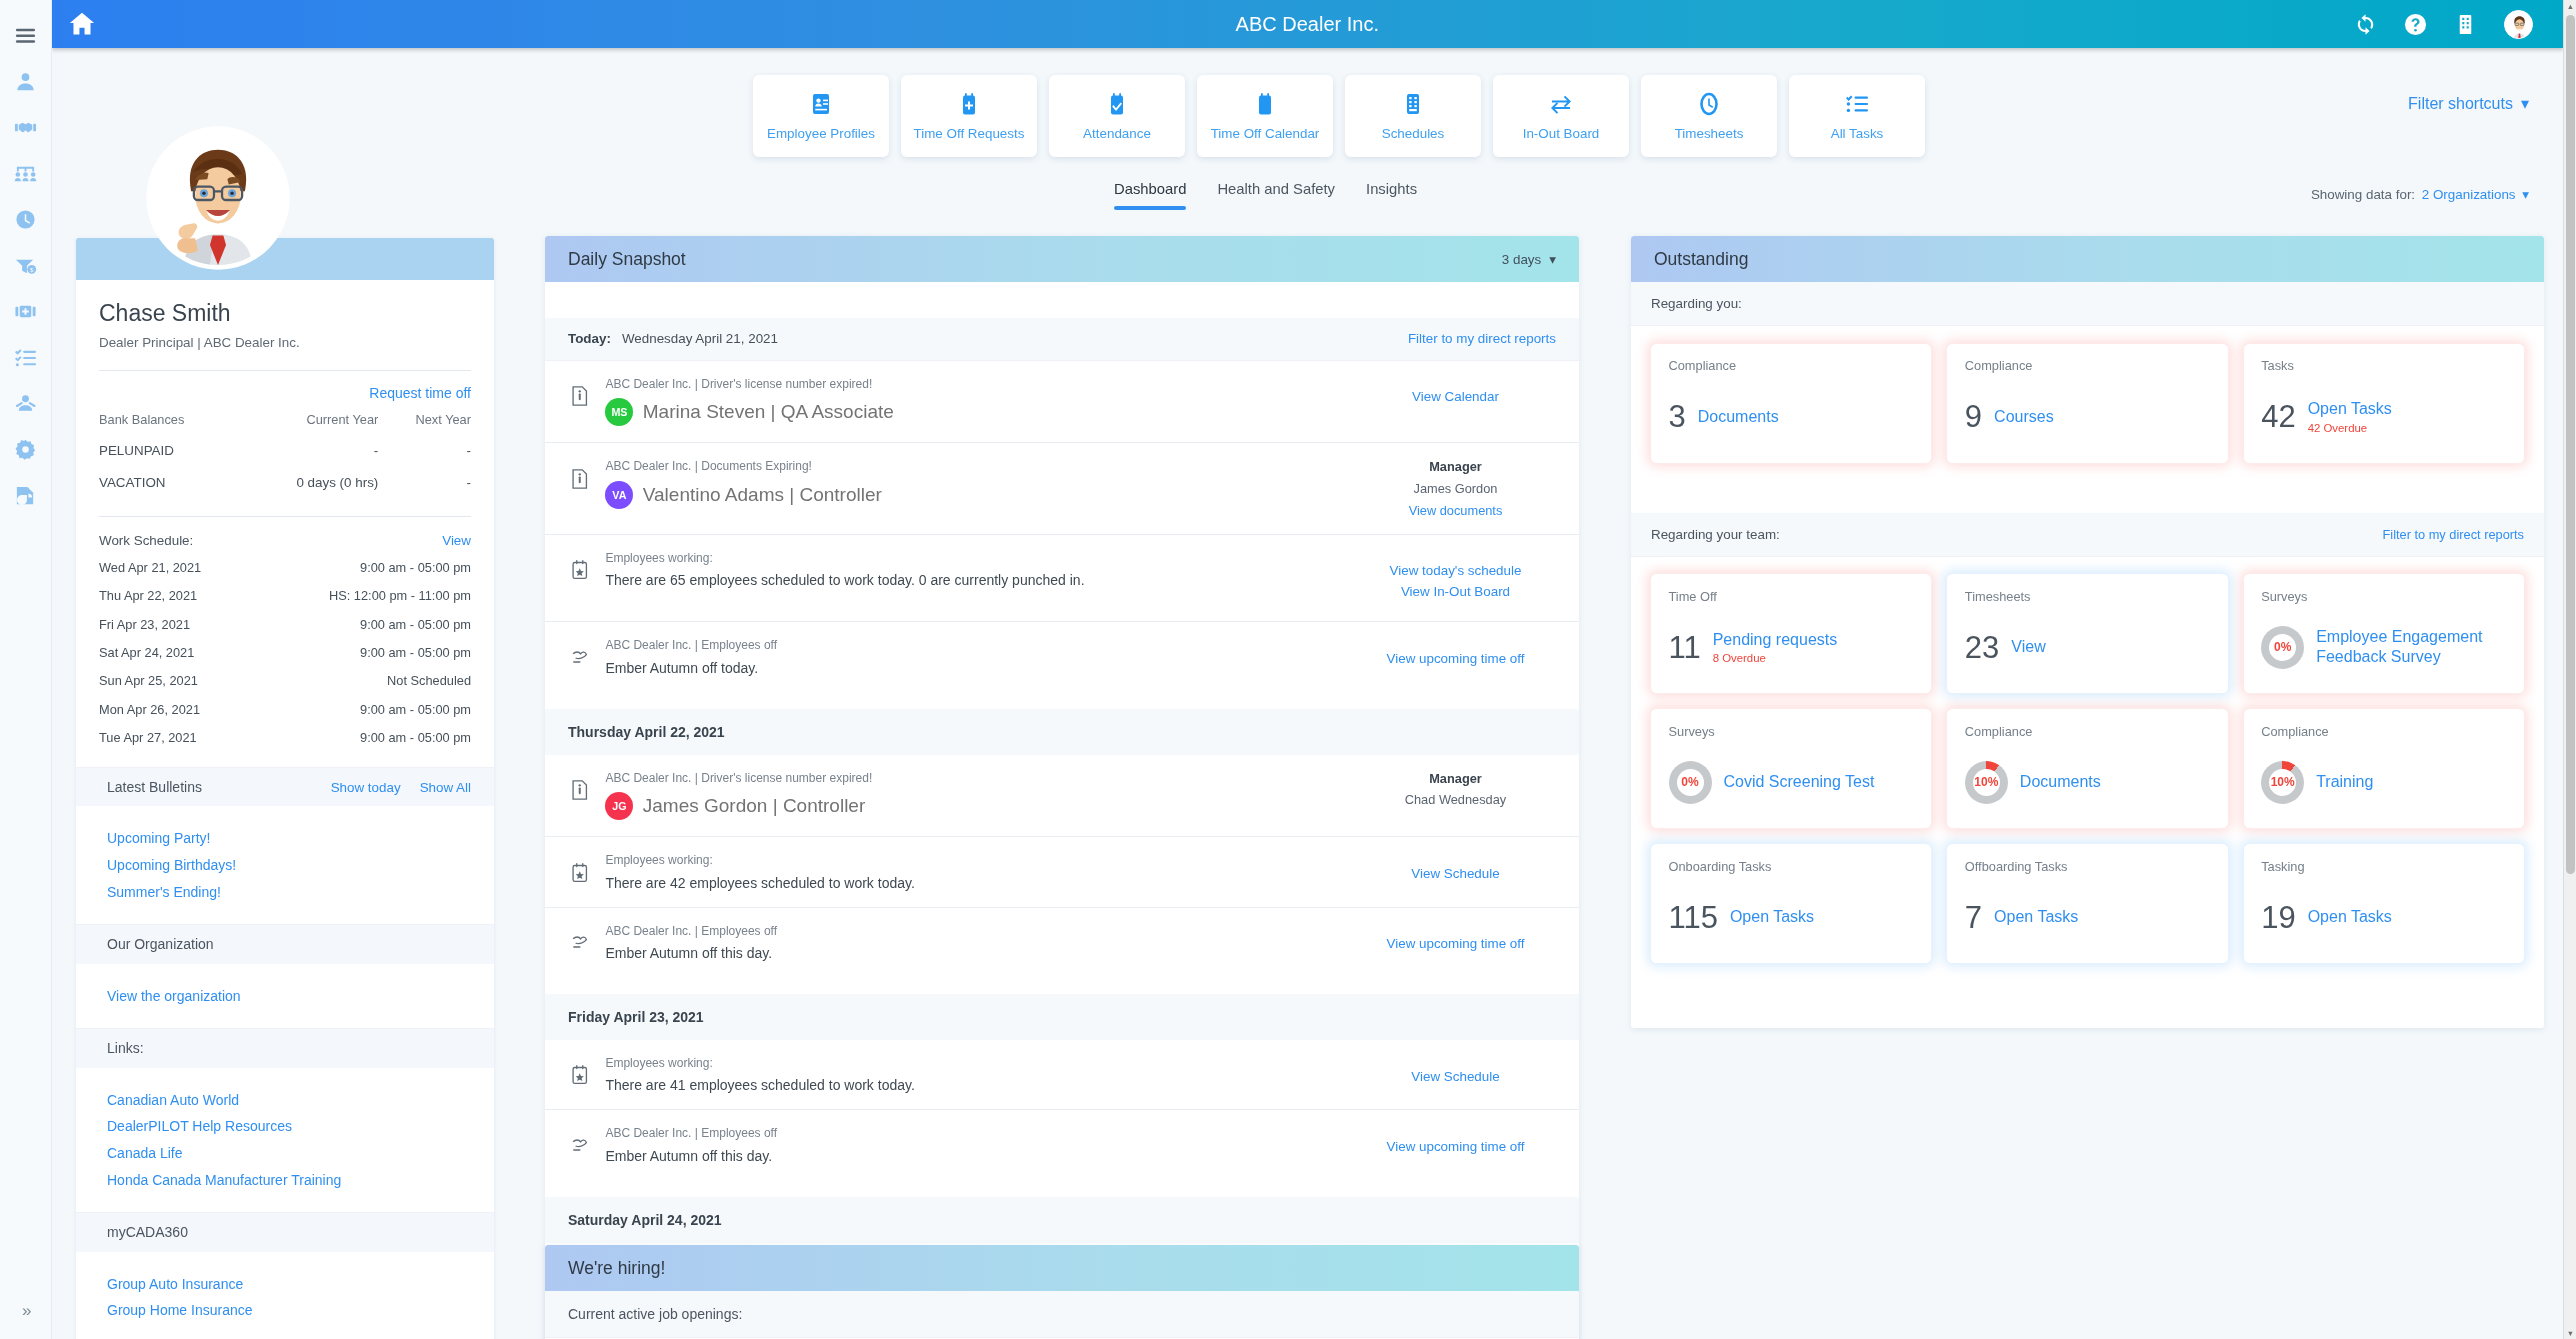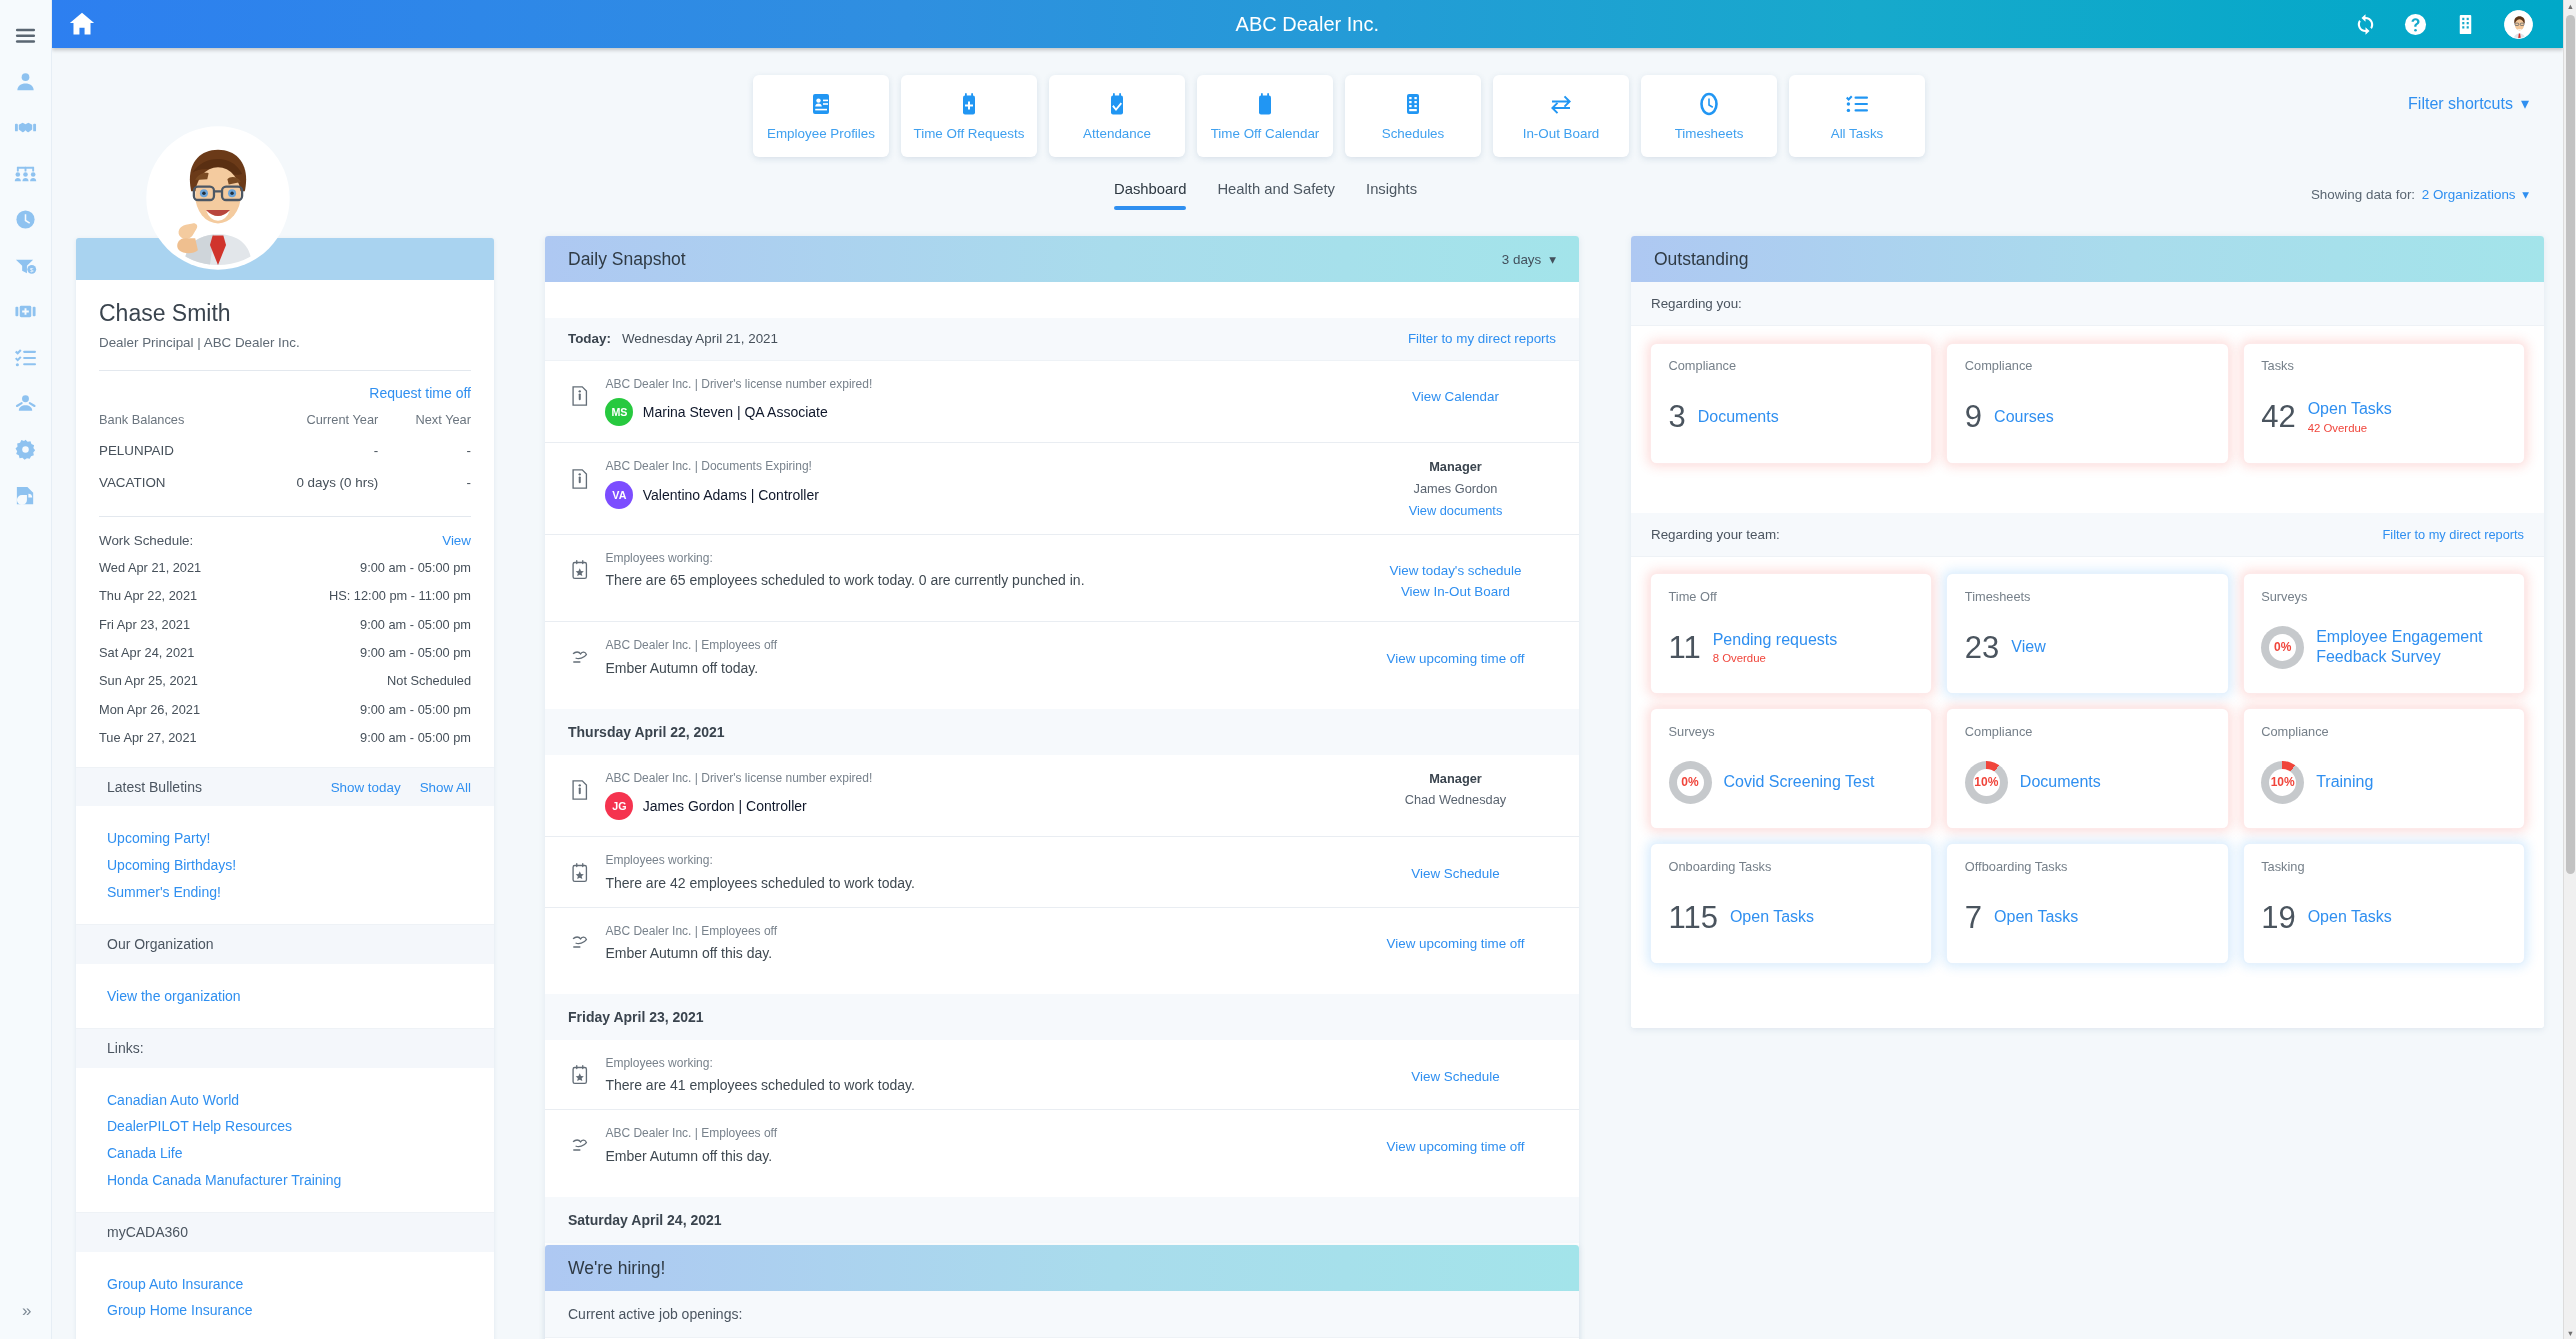--- a/index.html
+++ b/index.html
@@ -167,21 +167,21 @@
   .snap-row + .snap-row { border-top: 0.7px solid #e9edf2; }
   .snap-ico { width: 24px; flex: 0 0 24px; display: flex; justify-content: center; padding-top: 9.4px; color: #636d77; }
   .snap-ico svg { width: 17.5px; height: 20px; fill: #636d77; }
   .snap-body { flex: 1; min-width: 0; }
   .snap-sub { font-size: 12px; color: #78828c; margin-bottom: 7.4px; }
   .snap-person { display: flex; align-items: center; gap: 9.4px; }
   .ava-chip {
     width: 28px; height: 28px; border-radius: 50%; color: #fff; font-size: 10.7px; font-weight: bold;
     display: flex; align-items: center; justify-content: center; flex: 0 0 28px;
   }
-  .snap-name { font-size: 14px; color: #0f172a; cursor: pointer; }
+  .snap-name { font-size: 19px; color: #737373; cursor: pointer; }
   .snap-text { font-size: 14px; color: #3f4951; }
   .snap-mgr { width: 201px; text-align: center; flex: 0 0 201px; }
   .snap-mgr .mh { font-size: 12.8px; color: #3a444e; font-weight: bold; }
   .snap-mgr .mn { font-size: 12.8px; color: #5a6470; margin-top: 6.7px; }
   .snap-mgr .ml { font-size: 12.8px; color: #2f8ff0; margin-top: 6.7px; cursor: pointer; }
   .snap-links { width: 201px; text-align: center; flex: 0 0 201px; padding-top: 6.7px; }
   .snap-links a { display: block; font-size: 13.4px; color: #2f8ff0; margin: 6px 0; cursor: pointer; text-decoration: none; }
   .day-gap { height: 17.5px; background: #fff; }
 
   #hiring-panel { position: absolute; left: 545px; top: 1245px; width: 1034px; z-index: 5; }

